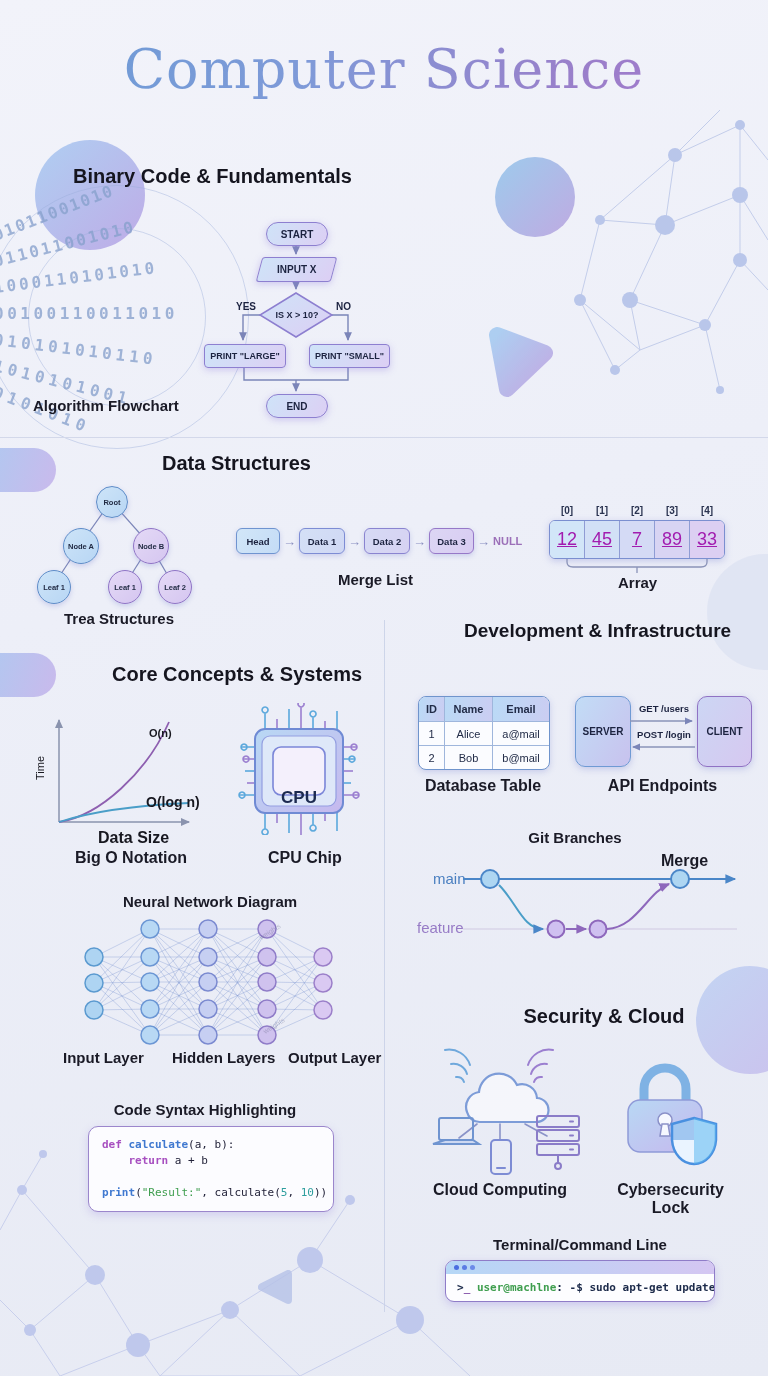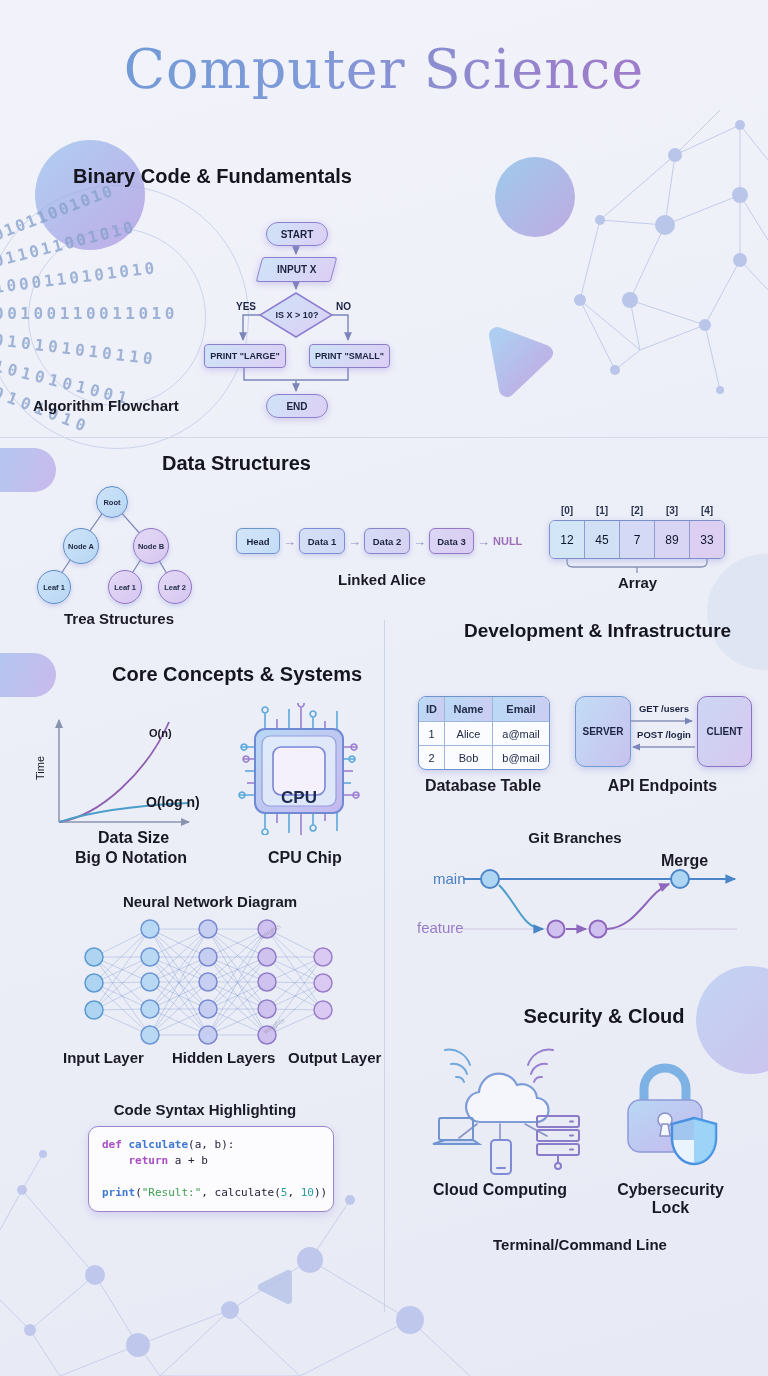--- a/index.html
+++ b/index.html
@@ -41,21 +41,21 @@
   .tpurp{background:linear-gradient(135deg,#e4d9f6,#d5c6f0);border:1.5px solid #8f74c6;}
   
   .ll-box{display:flex;align-items:center;justify-content:center;height:24px;
     border-radius:6px;font-size:9.5px;font-weight:700;color:#1c2340;
     box-shadow:0 2px 5px rgba(120,130,210,.3);}
   .ll-arrow{font-size:13px;color:#8a90c0;display:flex;align-items:center;padding:0 3px;}
   
   .arr-wrap{display:flex;border:1.5px solid #7b8fd0;border-radius:6px;overflow:hidden;
     box-shadow:0 2px 7px rgba(120,130,210,.35);}
   .arr-cell{width:34px;height:37px;display:flex;align-items:center;justify-content:center;
-    font-size:12px;color:#0f172a;border-right:1px solid #8f9cd4;}
+    font-size:18px;color:#a21caf;border-right:1px solid #8f9cd4;text-decoration:underline;}
   .arr-cell:last-child{border-right:none;}
   .arr-idx{position:absolute;width:34px;text-align:center;font-size:10px;font-weight:700;color:#2a3350;}
   
   .db{display:grid;grid-template-columns:26px 48px 56px;border:1.5px solid #6f94cc;
     border-radius:8px;overflow:hidden;background:#fbfcff;box-shadow:0 2px 6px rgba(120,130,210,.3);}
   .db>div{display:flex;align-items:center;justify-content:center;font-size:11px;color:#222c48;
     height:23px;border-right:1px solid #9fb6dc;border-bottom:1px solid #9fb6dc;}
   .db>div:nth-child(3n){border-right:none;}
   .db>div:nth-last-child(-n+3){border-bottom:none;}
   .db .th{font-weight:700;background:linear-gradient(100deg,#badaf6,#cbcdf2);height:24px;}
@@ -260,21 +260,21 @@
     <div class="ll-box" style="width:44px;background:linear-gradient(120deg,#d6daf5,#d6d2f2);border:1.5px solid #8a84d0;">
       <span>Data 2</span>
       </div>
     <span class="ll-arrow">→</span>
     <div class="ll-box" style="width:43px;background:linear-gradient(120deg,#dcd6f4,#d8ccf2);border:1.5px solid #9678c8;">
       <span>Data 3</span>
       </div>
     <span class="ll-arrow">→</span>
     <span style="font-size:11px;font-weight:700;color:#9b6fb8;">NULL</span>
   </div>
-  <div class="abs cap" style="left:338px;top:571px;">Linked Alice</div>
+  <div class="abs cap" style="left:338px;top:571px;">Merge List</div>
 
   <div class="abs arr-idx" style="left:550px;top:505px;">[0]</div>
   <div class="abs arr-idx" style="left:585px;top:505px;">[1]</div>
   <div class="abs arr-idx" style="left:620px;top:505px;">[2]</div>
   <div class="abs arr-idx" style="left:655px;top:505px;">[3]</div>
   <div class="abs arr-idx" style="left:690px;top:505px;">[4]</div>
   <div class="abs arr-wrap" style="left:549px;top:520px;">
     <div class="arr-cell" style="background:#d2e6f8;">12</div>
     <div class="arr-cell" style="background:#d2e0f6;">45</div>
     <div class="arr-cell" style="background:#d4daf5;">7</div>
@@ -560,14 +560,22 @@
     <path d="M40 72 L38 84 h10 L46 72 z" fill="#f6f8ff" stroke="#8a90c8" stroke-width="1.5"></path>
     <g>
       <path d="M72 66 L94 72 V88 a22 26 0 0 1 -22 24 a22 26 0 0 1 -22 -24 V72 z" fill="#eaf4ff" stroke="#4a90e0" stroke-width="2.5"></path>
       <path d="M72 66 L94 72 V88 a22 26 0 0 1 -22 24 z" fill="#5bb8f0" opacity=".55"></path>
       <path d="M72 66 L50 72 V88 h22 z" fill="#4a90e0" opacity=".45"></path>
     </g>
   </svg>
   <div class="abs cap-lg ctr" style="left:603px;top:1181px;width:135px;">Cybersecurity Lock</div>
 
   <div class="abs sub-h ctr" style="left:445px;top:1236px;width:270px;">Terminal/Command Line</div>
+  <div class="abs term" style="left:445px;top:1260px;width:268px;">
+    <div class="term-bar">
+      <span class="term-dot" style="background:#4a6ee0;"></span>
+      <span class="term-dot" style="background:#5b7ce4;"></span>
+      <span class="term-dot" style="background:#6b8ae8;"></span>
+    </div>
+    <div class="term-body"><span>&gt;</span><span class="t-cursor">_</span> <span class="t-user">user@machlne</span><span>: </span><span>-$ </span><span>sudo apt-get update</span></div>
+  </div>
 
 </div>
 
 </body></html>

